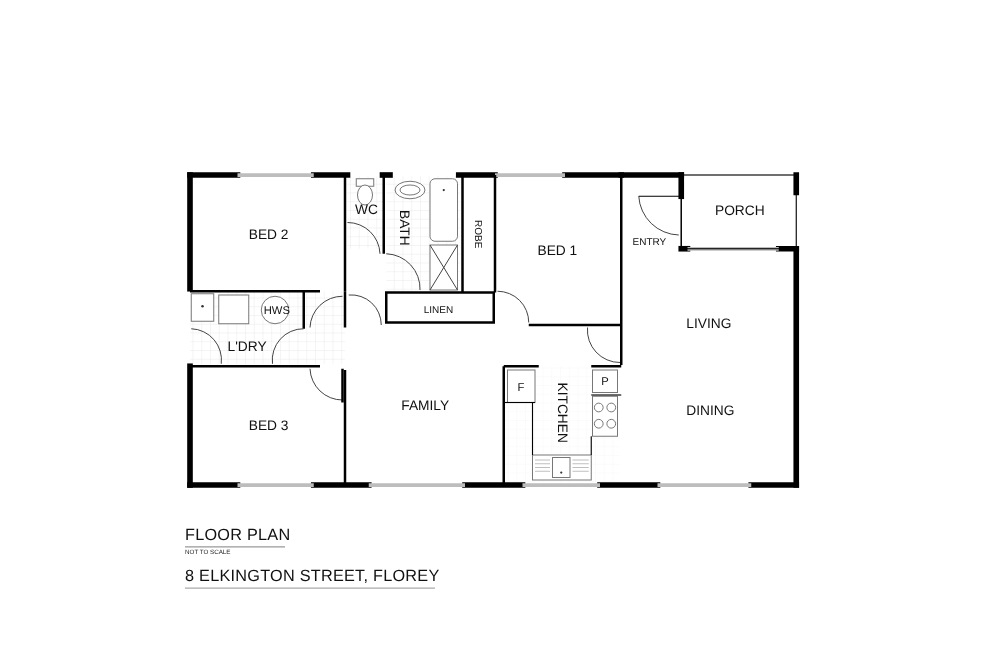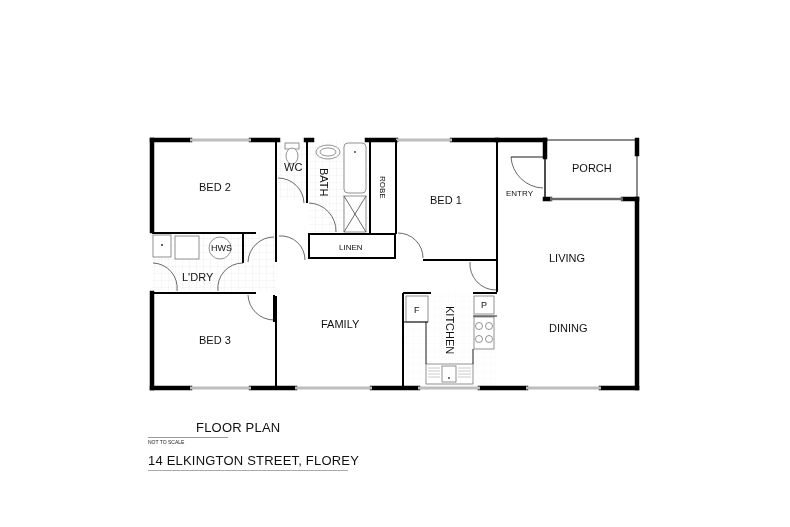--- a/index.html
+++ b/index.html
@@ -8,21 +8,21 @@
     .room-label { font-family: "Liberation Sans", sans-serif; font-size: 11px; fill: #111; }
     .small-label { font-family: "Liberation Sans", sans-serif; font-size: 8px; fill: #111; }
     .tiny-label { font-family: "Liberation Sans", sans-serif; font-size: 9px; fill: #111; }
     .wall { stroke: #000; stroke-width: 4.5; fill: none; stroke-linecap: square; }
     .iwall { stroke: #000; stroke-width: 2; fill: none; }
     .thin { stroke: #000; stroke-width: 0.9; fill: none; }
     .win { stroke: #bdbdbd; stroke-width: 3; fill: none; }
     .arc { stroke: #444; stroke-width: 0.8; fill: none; }
     .fixture { stroke: #777; stroke-width: 0.8; fill: #fff; }
     .title-block { position: absolute; left: 148px; }
-    .fp-title { top: 420px; font-size: 13px; color: #111; letter-spacing: 0.2px; margin-left: 48px; }
+    .fp-title { top: 420px; font-size: 13px; color: #111; letter-spacing: 0.2px; }
     .fp-rule1 { position: absolute; left: 148px; top: 437px; width: 80px; height: 1px; background: #999; }
     .fp-note { top: 439px; font-size: 5px; color: #222; }
     .fp-addr { top: 453px; font-size: 13px; color: #111; letter-spacing: 0.2px; }
     .fp-rule2 { position: absolute; left: 148px; top: 470px; width: 200px; height: 1px; background: #aaa; }
   </style>
 </head>
 <body>
 
 <svg id="plan" viewBox="0 0 790 527" xmlns="http://www.w3.org/2000/svg">
 
@@ -198,14 +198,14 @@
     <text class="room-label" x="549" y="332">DINING</text>
     <text class="room-label" x="199" y="344">BED 3</text>
     <text class="tiny-label" x="414" y="313">F</text>
     <text class="tiny-label" x="481" y="308">P</text>
   </g>
 </svg>
 
 <div class="title-block fp-title">FLOOR PLAN</div>
 <div class="fp-rule1"></div>
 <div class="title-block fp-note">NOT TO SCALE</div>
-<div class="title-block fp-addr">14 ELKINGTON STREET, FLOREY</div>
+<div class="title-block fp-addr">8 ELKINGTON STREET, FLOREY</div>
 <div class="fp-rule2"></div>
 
 </body></html>

